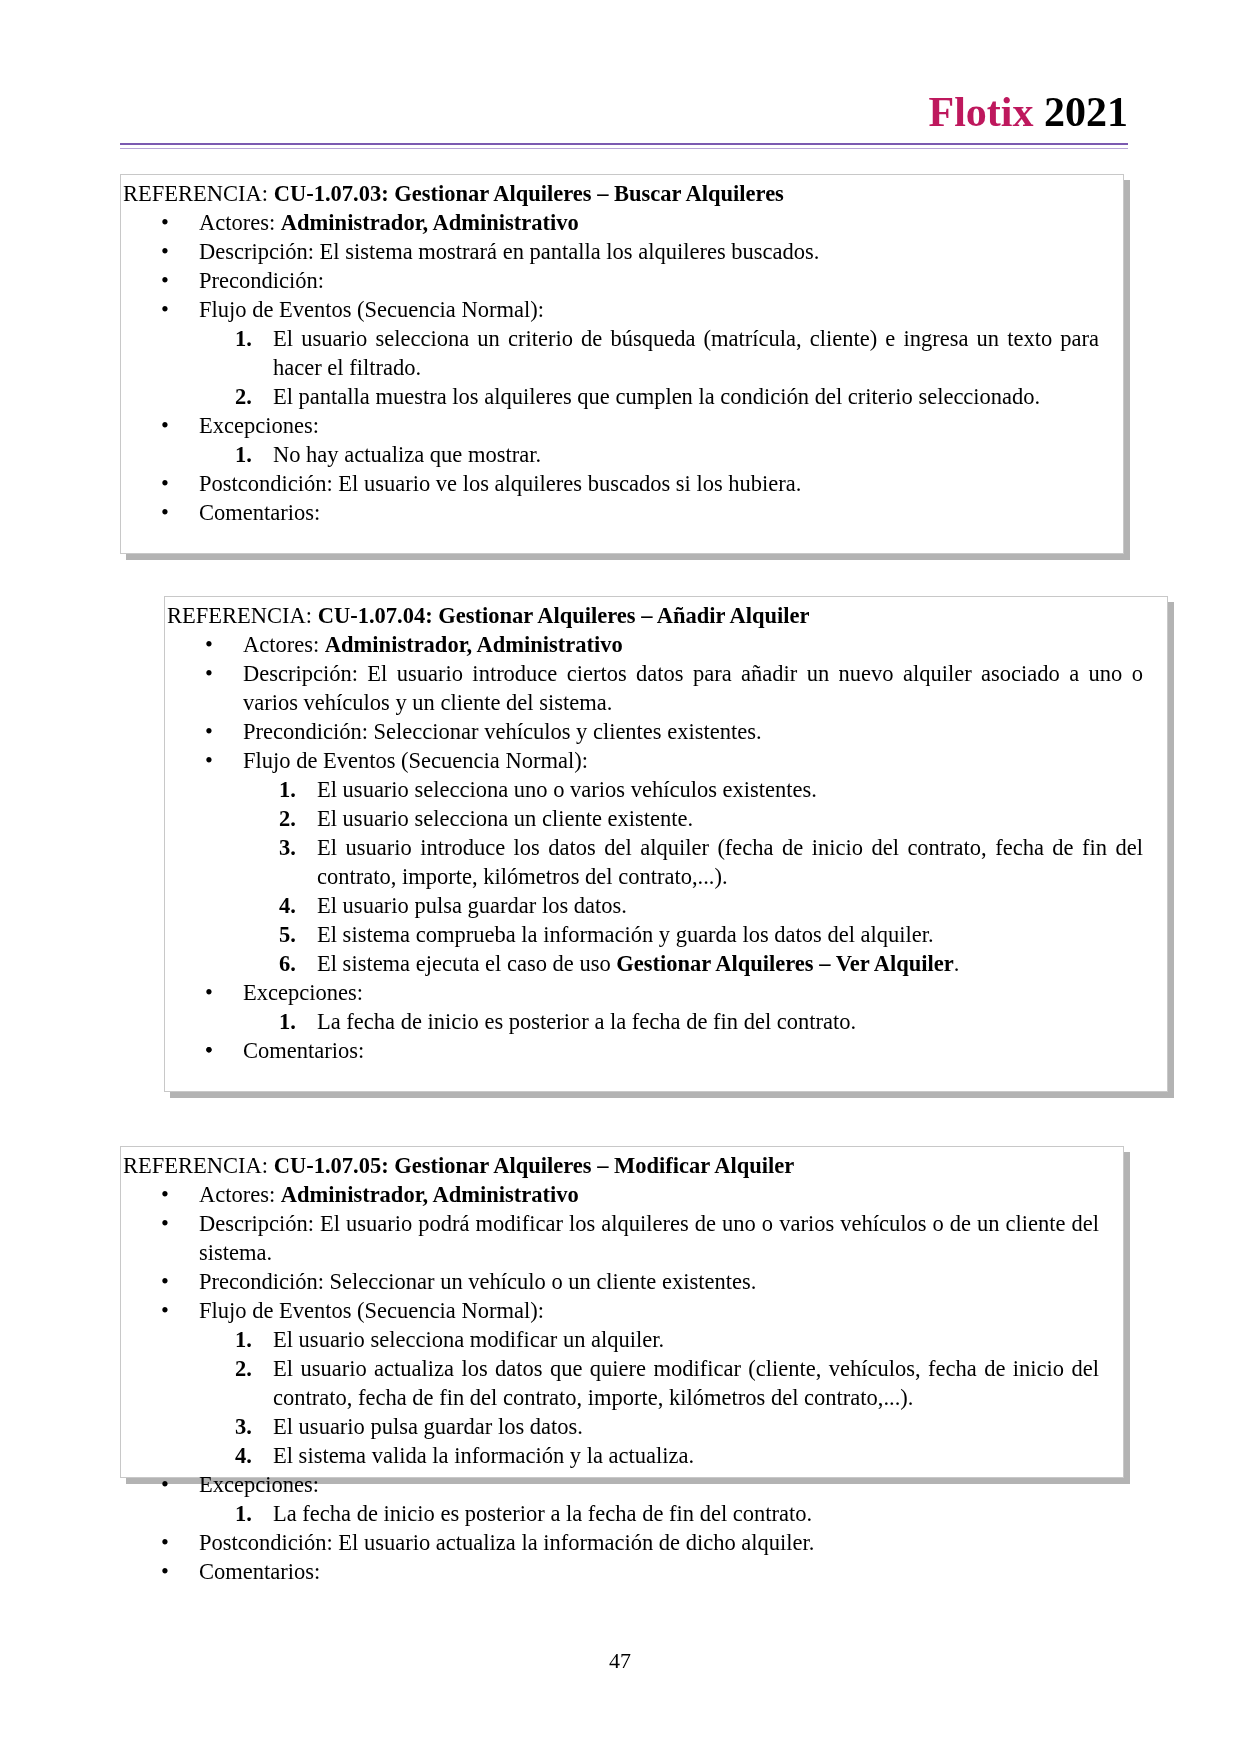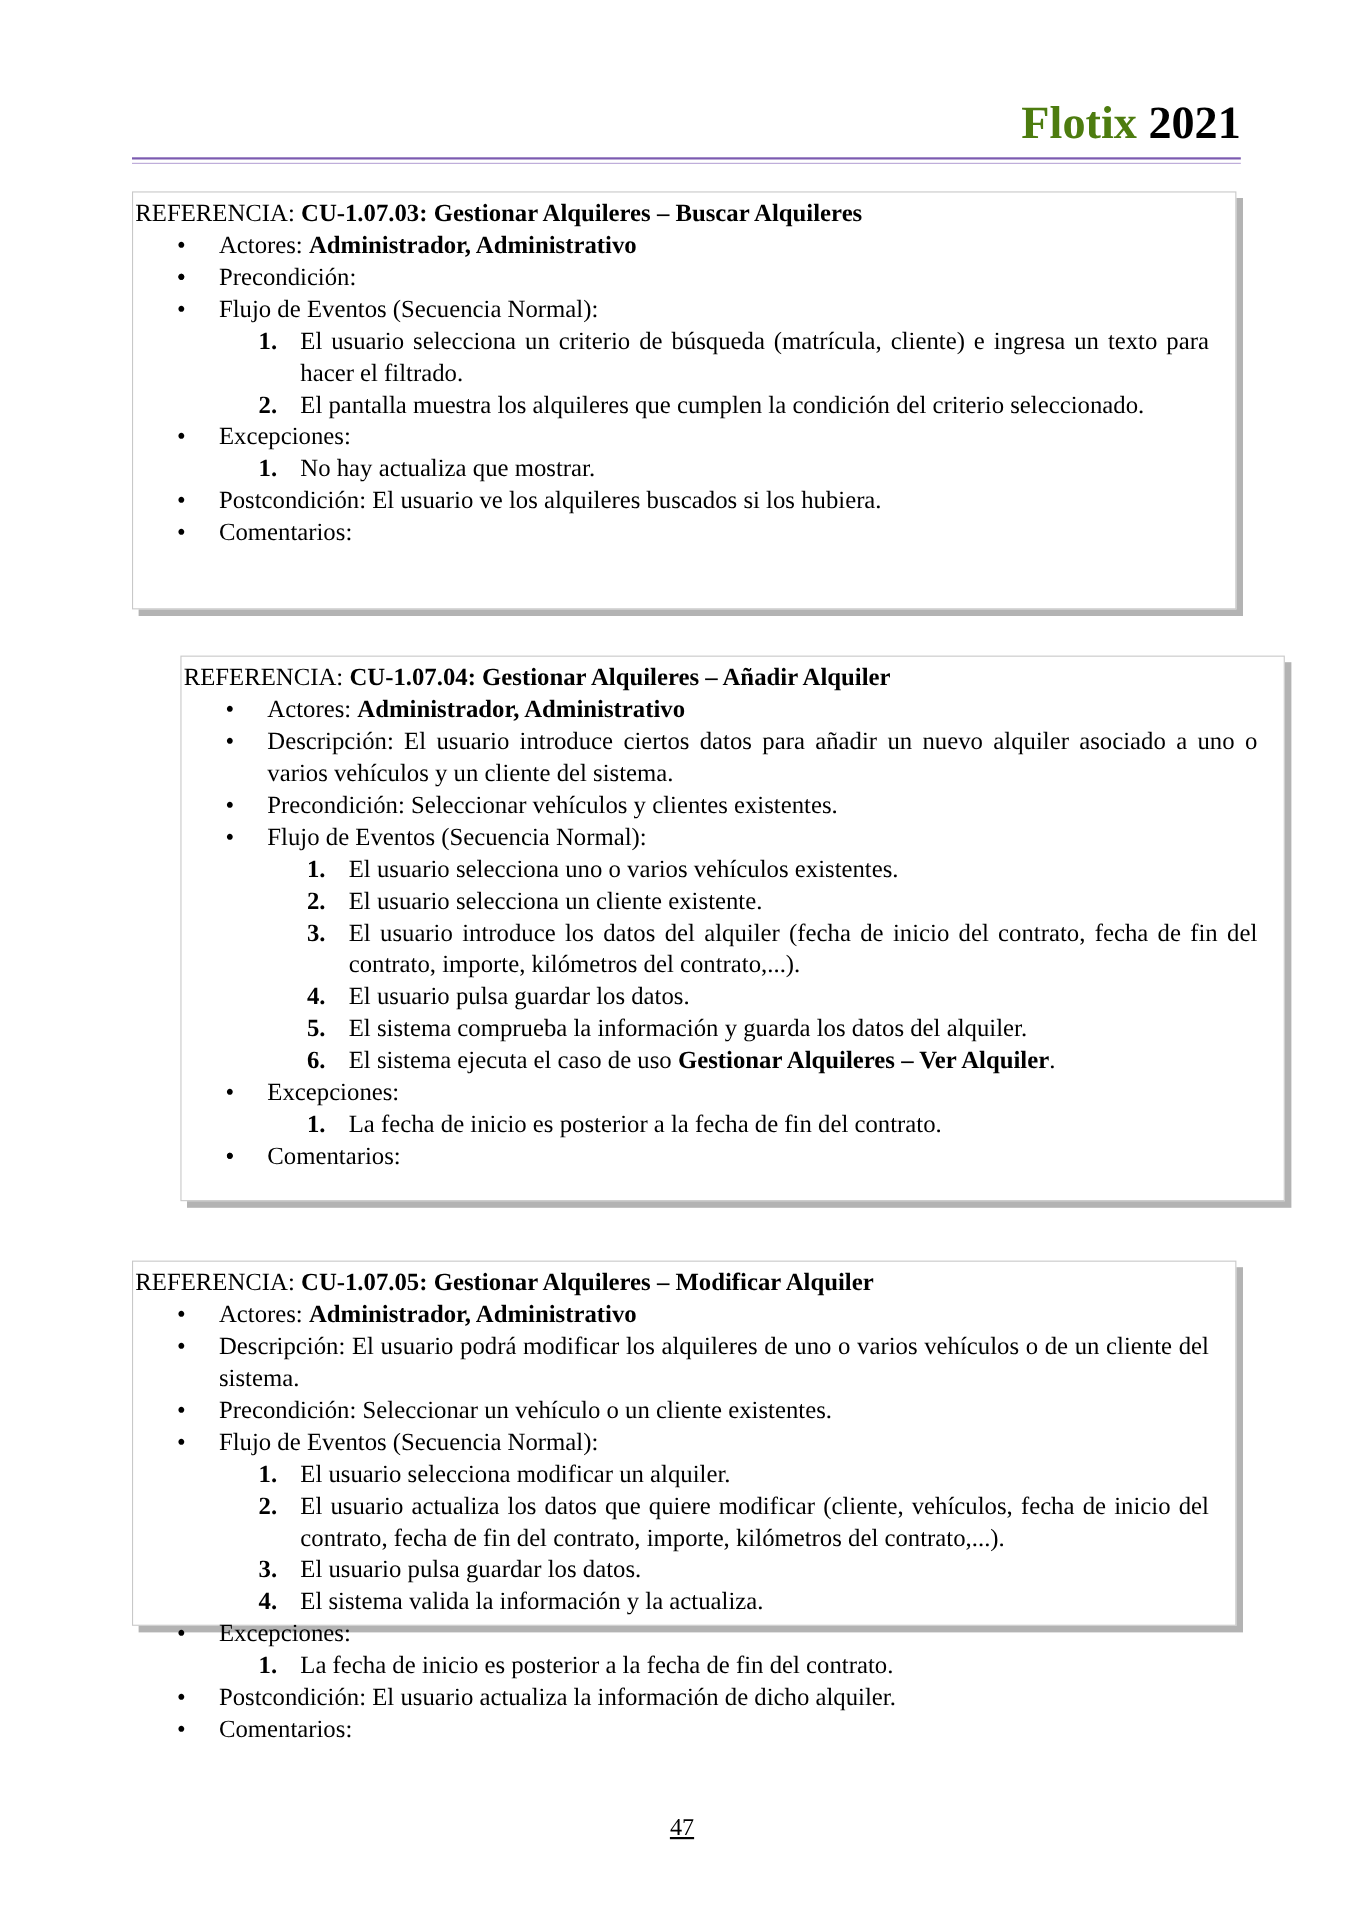--- a/index.html
+++ b/index.html
@@ -1,46 +1,46 @@
 <!DOCTYPE html>
 <html><head>
 <meta charset="utf-8">
 <style>
   html, body { margin:0; padding:0; background:#ffffff; }
   body { width:1240px; height:1754px; position:relative; font-family:"Liberation Serif","DejaVu Serif",serif; color:#000; }
   .header { position:absolute; left:120px; top:88px; width:1008px; text-align:right; font-weight:bold; font-size:42px; line-height:48px; }
-  .header .brand { color:#4d7c0f;margin-left:48px; }
+  .header .brand { color:#be185d;margin-left:48px; }
   .header-rule { position:absolute; left:120px; top:143px; width:1008px; height:0; border-top:2px solid #7b5ab0; }
   .header-rule2 { position:absolute; left:120px; top:148px; width:1008px; height:0; border-top:1px solid #b8a6d6; }
   .box { position:absolute; left:120px; width:1004px; border:1px solid #c8c8c8; background:#fff; box-shadow:6px 6px 0 #b3b3b3; box-sizing:border-box; padding:4px 24px 4px 2px; font-size:22.5px; line-height:29px; }
   .box p { margin:0; }
   ul.items { list-style:none; margin:0; padding:0; }
   ul.items > li { position:relative; padding-left:76px; }
   ul.items > li > .bullet { position:absolute; left:38px; top:0; }
   ol.steps { list-style:none; margin:0; padding:0; }
   ol.steps > li { position:relative; padding-left:150px; text-align:justify; }
   ol.steps > li > .num { position:absolute; left:112px; top:0; font-weight:bold; }
-  .page-num { position:absolute; left:0; width:1240px; top:1648px; text-align:center; font-size:22px;text-decoration:underline; }
+  .page-num { position:absolute; left:0; width:1240px; top:1648px; text-align:center; font-size:22px; }
   b { font-weight:bold; }
 </style>
 </head>
 <body>
 
 <div class="header">
   <span class="brand">Flotix</span>
   <span>2021</span>
 </div>
 <div class="header-rule"></div>
 <div class="header-rule2"></div>
 
 <div class="box" style="top:174px;height:380px;">
   <p><span>REFERENCIA:</span> <b>CU-1.07.03:</b> <b>Gestionar Alquileres – Buscar Alquileres</b></p>
   <ul class="items">
     <li><span class="bullet">•</span><span>Actores:</span> <b>Administrador, Administrativo</b></li>
-    <li><span class="bullet">•</span></li>
+    <li><span class="bullet">•</span><span>Descripción: El sistema mostrará en pantalla los alquileres buscados.</span></li>
     <li><span class="bullet">•</span><span>Precondición:</span></li>
     <li><span class="bullet">•</span><span>Flujo de Eventos (Secuencia Normal):</span></li>
   </ul>
   <ol class="steps">
     <li><span class="num">1.</span><span>El usuario selecciona un criterio de búsqueda (matrícula, cliente) e ingresa un texto para hacer el filtrado.</span></li>
     <li><span class="num">2.</span><span>El pantalla muestra los alquileres que cumplen la condición del criterio seleccionado.</span></li>
   </ol>
   <ul class="items">
     <li><span class="bullet">•</span><span>Excepciones:</span></li>
   </ul>

